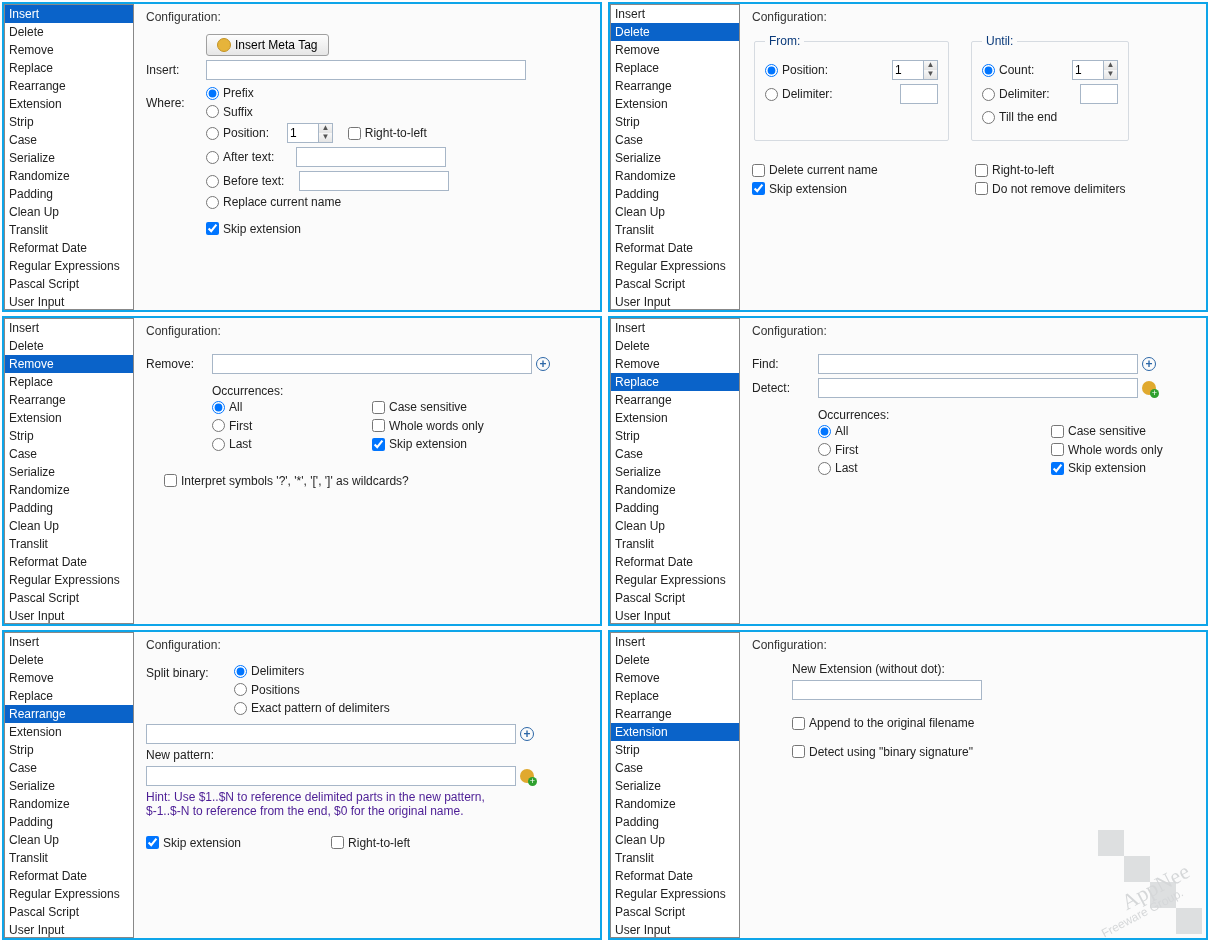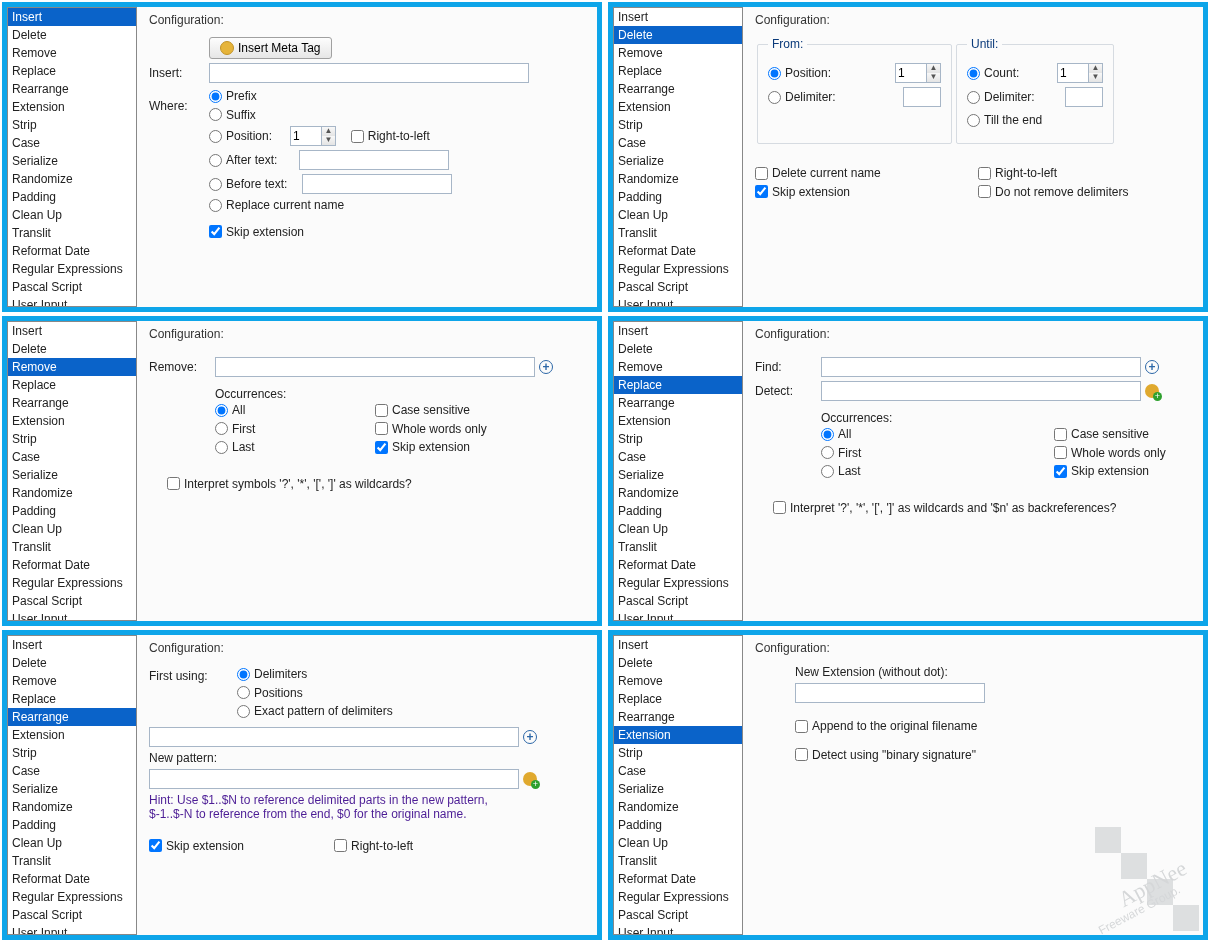--- a/index.html
+++ b/index.html
@@ -1,19 +1,19 @@
 <!DOCTYPE html>
 <html><head>
 <meta charset="utf-8">
 <style>
   * { box-sizing: border-box; }
   html, body { margin: 0; padding: 0; }
   body { font-family: "Segoe UI", Tahoma, sans-serif; font-size: 12px; color: #222; background: #fff; width: 1210px; }
   .grid { display: grid; grid-template-columns: 600px 600px; grid-template-rows: 310px 310px 310px; gap: 4px 6px; padding: 2px; }
-  .panel { border: 5px solid #0ea5e9; background: #fbfbfb; display: flex; }
+  .panel { border: 2px solid #0ea5e9; background: #fbfbfb; display: flex; }
   .rulelist { width: 130px; background: #fff; border: 1px solid #888; margin: 0; overflow: hidden; }
   .rulelist .item { padding: 0 4px; line-height: 18px; cursor: default; }
   .rulelist .item.sel { background: #0a63c9; color: #fff; }
   .cfg { flex: 1; padding: 6px 10px 4px 12px; }
   .cfg h3 { margin: 0 0 10px 0; font-size: 12px; font-weight: 400; color: #333; }
   .row { display: flex; align-items: center; margin: 4px 0; }
   .lbl { width: 60px; color: #222; }
   .lbl-l { width: 66px; }
   input[type=text].txt { border: 1px solid #a7b6c7; height: 20px; padding: 0 4px; background: #fff; }
   .txt-wide { width: 320px; }
@@ -132,21 +132,21 @@
         <div class="item">Padding</div>
         <div class="item">Clean Up</div>
         <div class="item">Translit</div>
         <div class="item">Reformat Date</div>
         <div class="item">Regular Expressions</div>
         <div class="item">Pascal Script</div>
         <div class="item">User Input</div>
       </div>
     <div class="cfg">
       <h3>Configuration:</h3>
-      <div style="display:flex; ">
+      <div style="display:flex; gap:18px;">
         <fieldset class="fieldset" style="width:195px;">
           <legend>From:</legend>
           <div class="row">
               <span class="radio">
                 <input type="radio" checked="" style="">
                 <span>Position:</span>
               </span>
               <span style="flex:1"></span>
             <span class="spinner">
                 <input type="text" value="1" style="">
@@ -347,24 +347,20 @@
               <input type="checkbox" style="">
               <span>Whole words only</span>
             </div><br>
           <div class="check">
               <input type="checkbox" checked="" style="">
               <span>Skip extension</span>
             </div>
         </div>
       </div>
       <div style="height:18px"></div>
-      <div class="check" style="margin-left:18px;">
-          <input type="checkbox" style="">
-          <span>Interpret '?', '*', '[', ']' as wildcards and '$n' as backreferences?</span>
-        </div>
     </div>
   </div>
 
   <div class="panel">
     <div class="rulelist" id="list-4">
         <div class="item">Insert</div>
         <div class="item">Delete</div>
         <div class="item">Remove</div>
         <div class="item">Replace</div>
         <div class="item sel">Rearrange</div>
@@ -377,21 +373,21 @@
         <div class="item">Clean Up</div>
         <div class="item">Translit</div>
         <div class="item">Reformat Date</div>
         <div class="item">Regular Expressions</div>
         <div class="item">Pascal Script</div>
         <div class="item">User Input</div>
       </div>
     <div class="cfg">
       <h3>Configuration:</h3>
       <div style="display:flex;">
-        <span style="width:88px;margin-top:4px;">First using:</span>
+        <span style="width:88px;margin-top:4px;">Split binary:</span>
         <div>
           <div class="radio">
               <input type="radio" checked="" style="">
               <span>Delimiters</span>
             </div><br>
           <div class="radio">
               <input type="radio" style="">
               <span>Positions</span>
             </div><br>
           <div class="radio">

